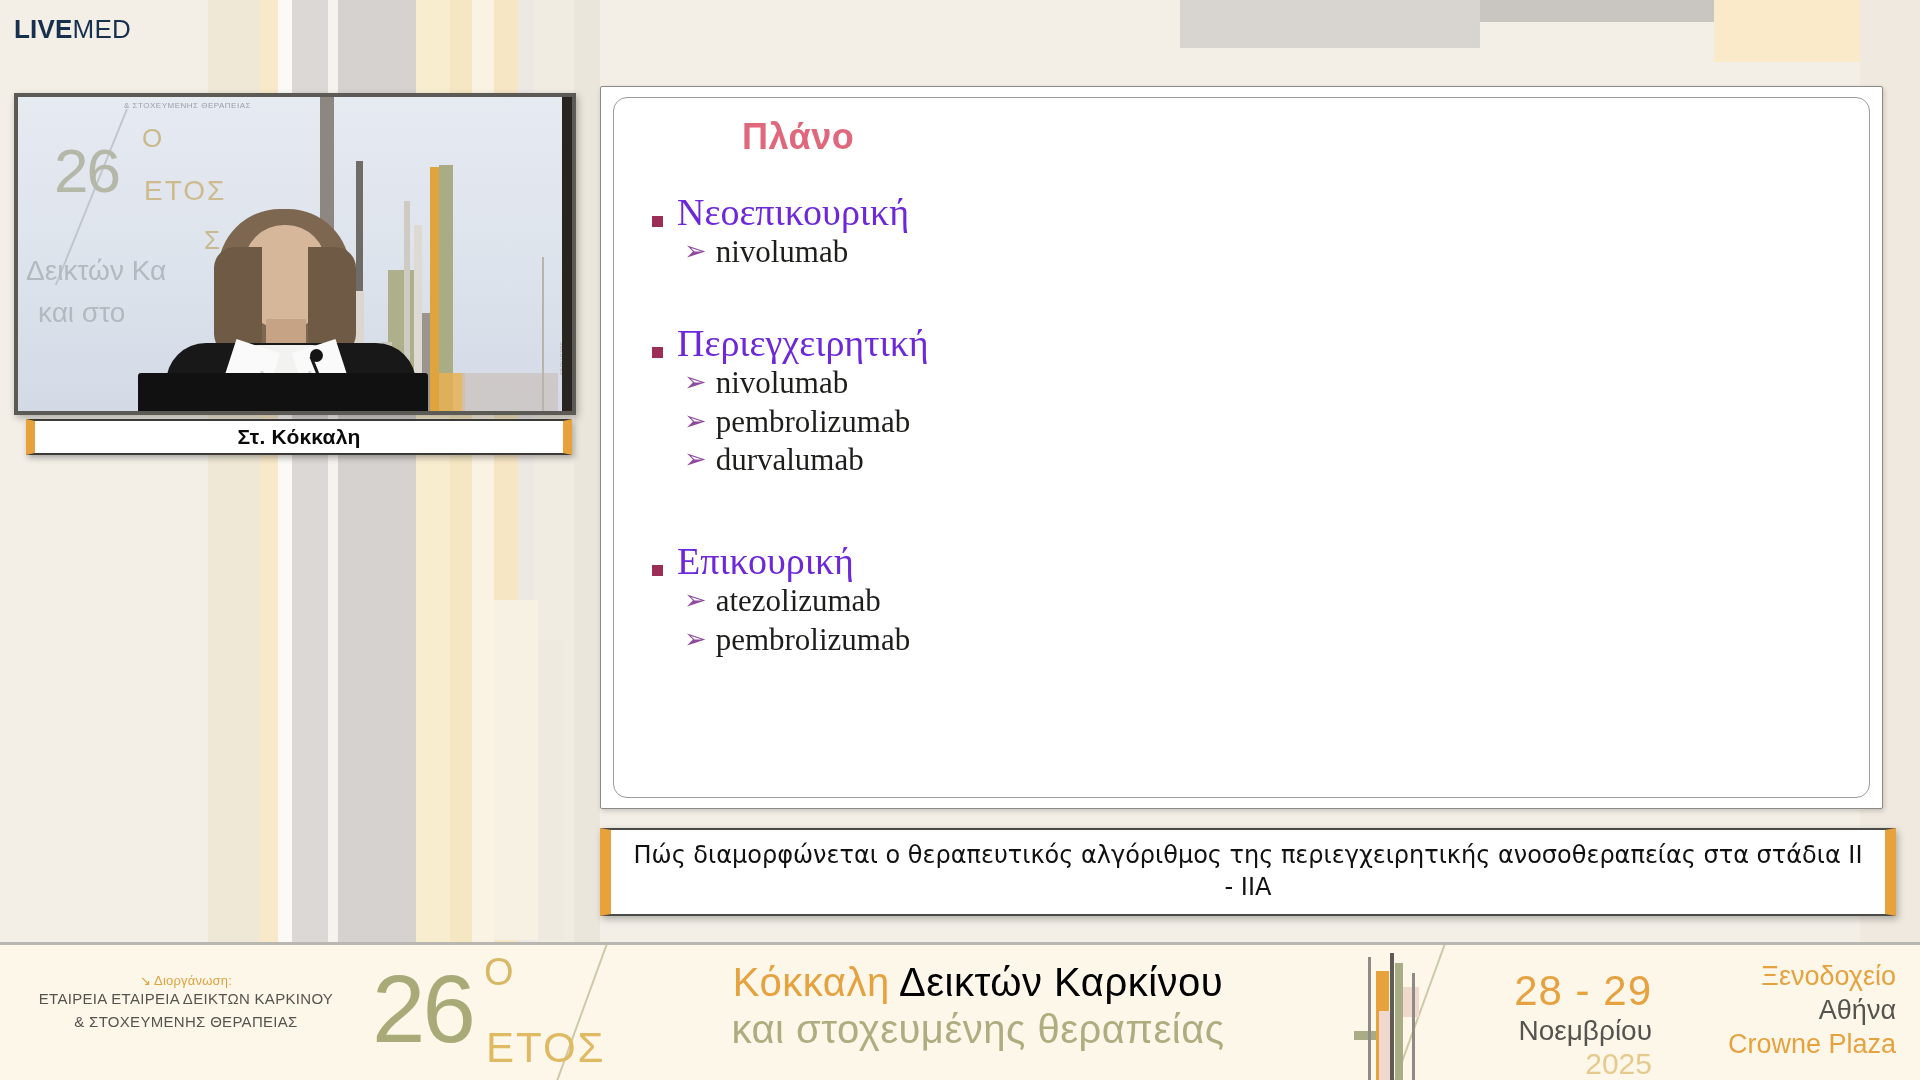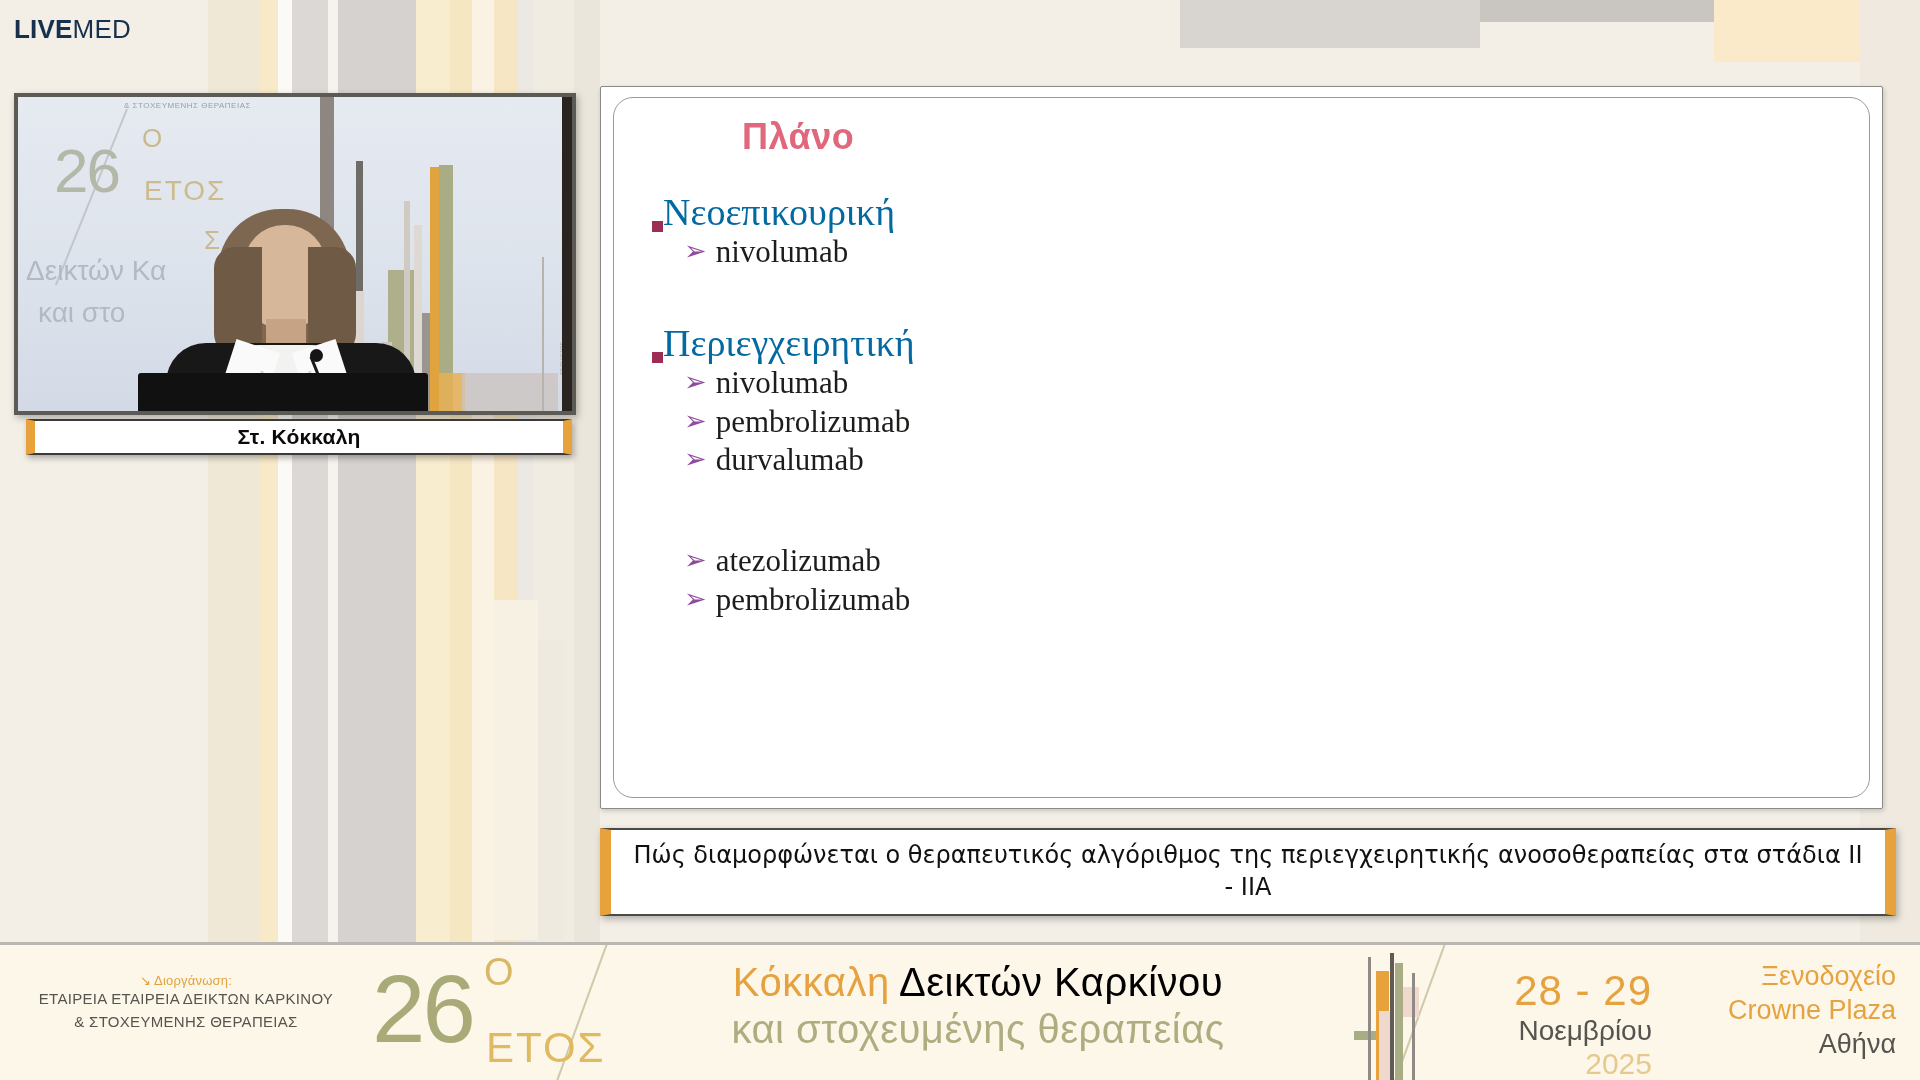--- a/index.html
+++ b/index.html
@@ -89,31 +89,31 @@
   #name-plate-label { font-size:21px; font-weight:bold; color:#0b0b0b; letter-spacing:.2px; }
 
   
   #slide-panel {
     position:absolute; left:600px; top:86px; width:1283px; height:723px; z-index:20;
     background:#ffffff; border:1px solid #8a8a86; border-radius:2px;
     box-shadow:1px 2px 5px rgba(0,0,0,.18);
   }
   #slide-inner {
     position:absolute; left:12px; top:10px; right:12px; bottom:10px;
-    border:1px solid #9a9a96; border-radius:20px; background:#fff;
+    border:1px solid #9a9a96; border-radius:14px; background:#fff;
   }
   #slide-title {
     position:absolute; left:128px; top:18px;
     font-size:36px; font-weight:bold; color:#e0687c;
     font-family:"Liberation Sans", sans-serif; letter-spacing:.5px;
   }
   .slide-group { position:absolute; left:38px; }
   .g-main {
-    display:flex; align-items:flex-end; 
-    font-family:"Liberation Serif", serif; font-size:38px; color:#0369a1; line-height:1.06;
+    display:flex; align-items:center; gap:14px;
+    font-family:"Liberation Serif", serif; font-size:38px; color:#6d28d9; line-height:1.06;
   }
   .sq-bullet {
     width:11px; height:11px; background:#9c2d55; margin-top:18px; flex:0 0 11px;
   }
   .g-sub {
     display:flex; align-items:flex-start; gap:9px; margin-left:32px; margin-top:2px;
     font-family:"Liberation Serif", serif; font-size:31px; color:#1d1d1b; line-height:1.18;
   }
   .arrow-bullet {
     color:#8e4b9e; font-size:27px; line-height:1.25; flex:0 0 auto;
@@ -281,20 +281,24 @@
         <span class="arrow-bullet">➢</span>
         <span>pembrolizumab</span>
       </div>
       <div class="g-sub">
         <span class="arrow-bullet">➢</span>
         <span>durvalumab</span>
       </div>
     </div>
 
     <div class="slide-group" style="top:443px;">
+      <div class="g-main">
+        <span class="sq-bullet"></span>
+        <span>Επικουρική</span>
+      </div>
       <div class="g-sub">
         <span class="arrow-bullet">➢</span>
         <span>atezolizumab</span>
       </div>
       <div class="g-sub">
         <span class="arrow-bullet">➢</span>
         <span>pembrolizumab</span>
       </div>
     </div>
   </div>
@@ -342,16 +346,16 @@
   </div>
 
   <div id="date-block">
     <div id="date-days">28 - 29</div>
     <div id="date-month">Νοεμβρίου</div>
     <div id="date-year">2025</div>
   </div>
 
   <div id="venue-block">
     <div id="venue-l1">Ξενοδοχείο</div>
+    <div id="venue-l3">Αθήνα</div>
     <div id="venue-l2">Crowne Plaza</div>
-    <div id="venue-l3">Αθήνα</div>
   </div>
 </div>
 
 </body></html>

